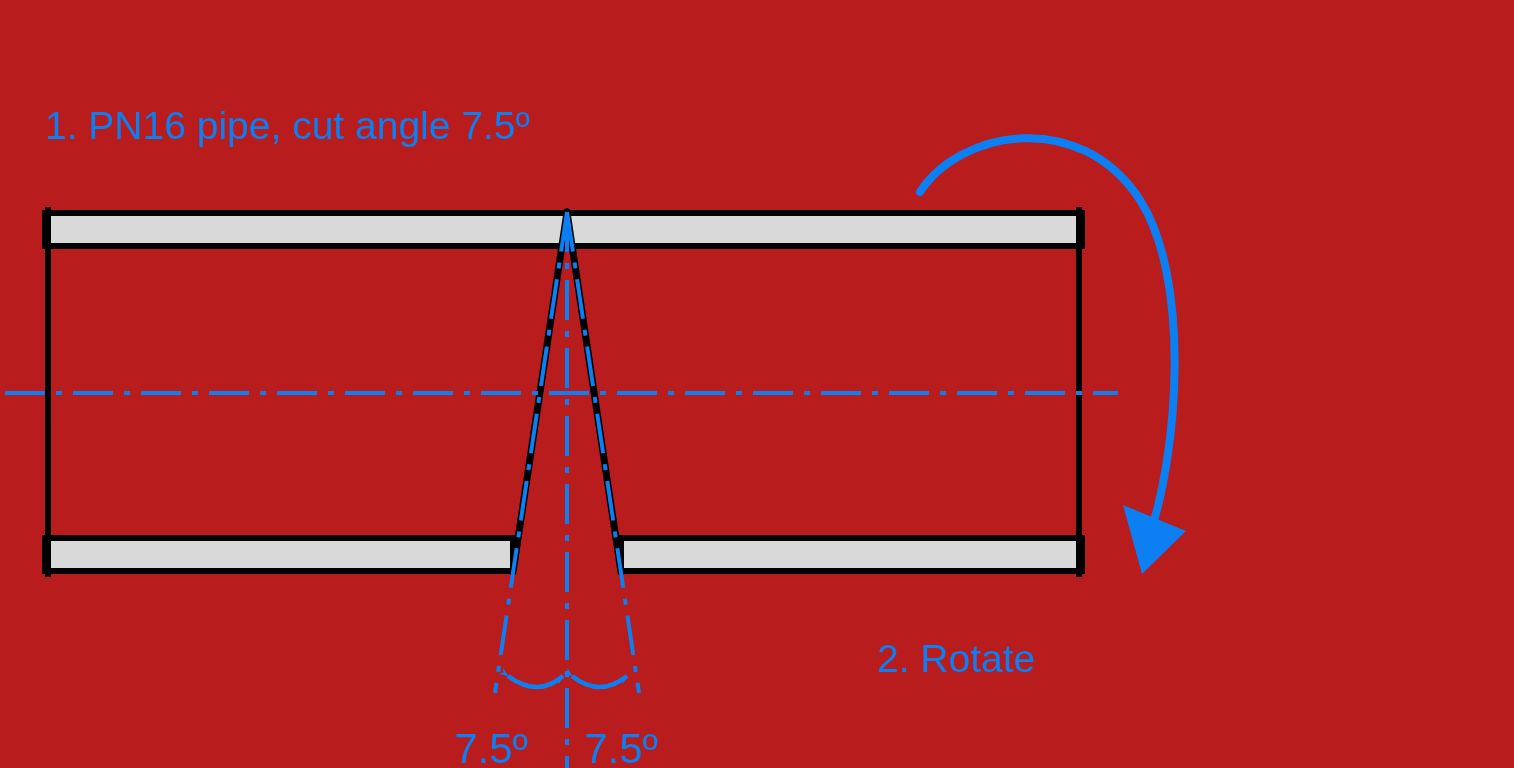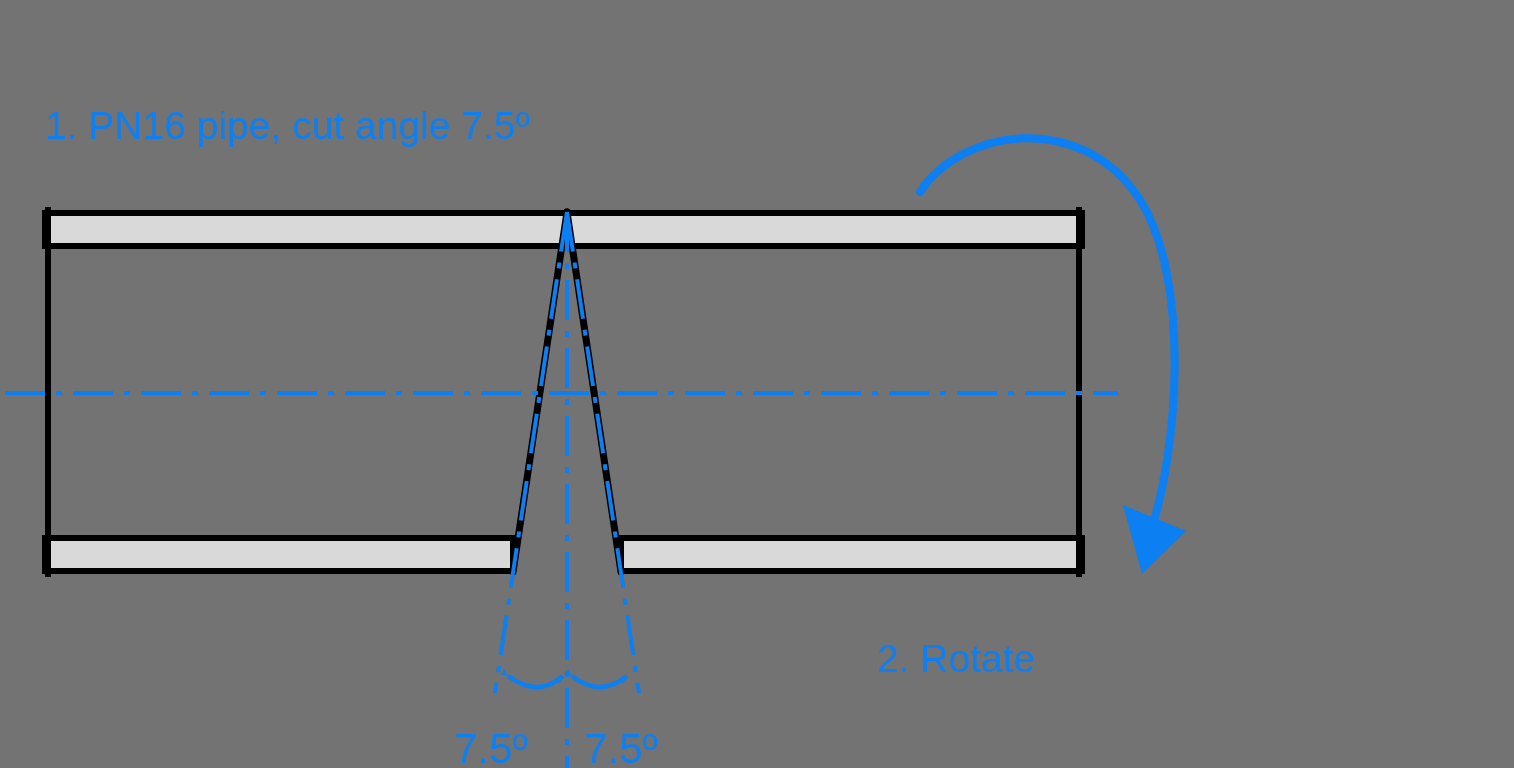--- a/index.html
+++ b/index.html
@@ -11,21 +11,21 @@
   body {
     width: 1514px;
     height: 768px;
     font-family: "Liberation Sans", sans-serif;
     overflow: hidden;
   }
   #diagram-root {
     position: relative;
     width: 1514px;
     height: 768px;
-    background: #737373;
+    background: #b91c1c;
     text-decoration: underline;
   }
   #diagram-svg {
     position: absolute;
     top: 0;
     left: 0;
     width: 1514px;
     height: 768px;
     display: block;
   }

